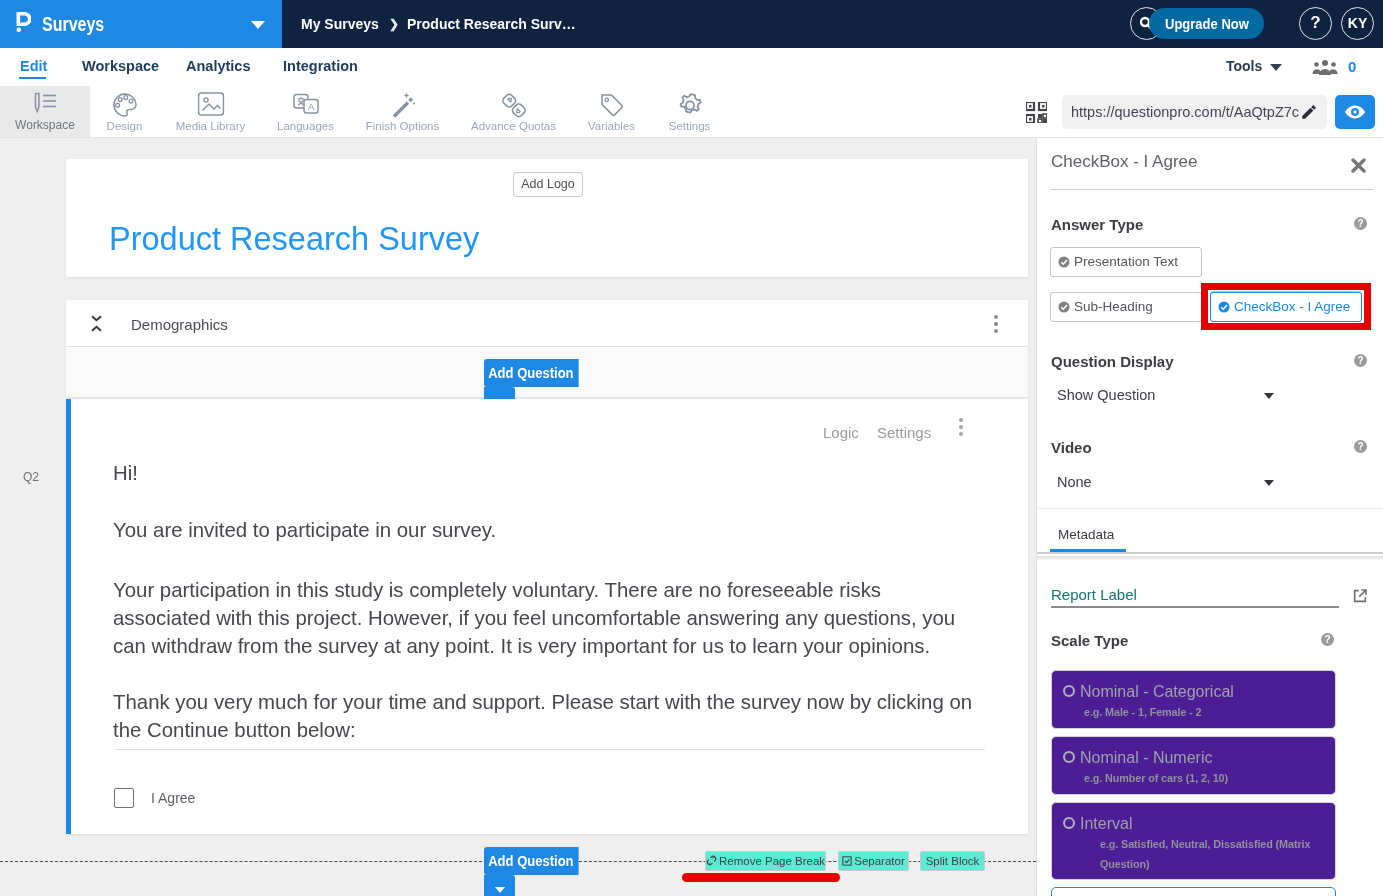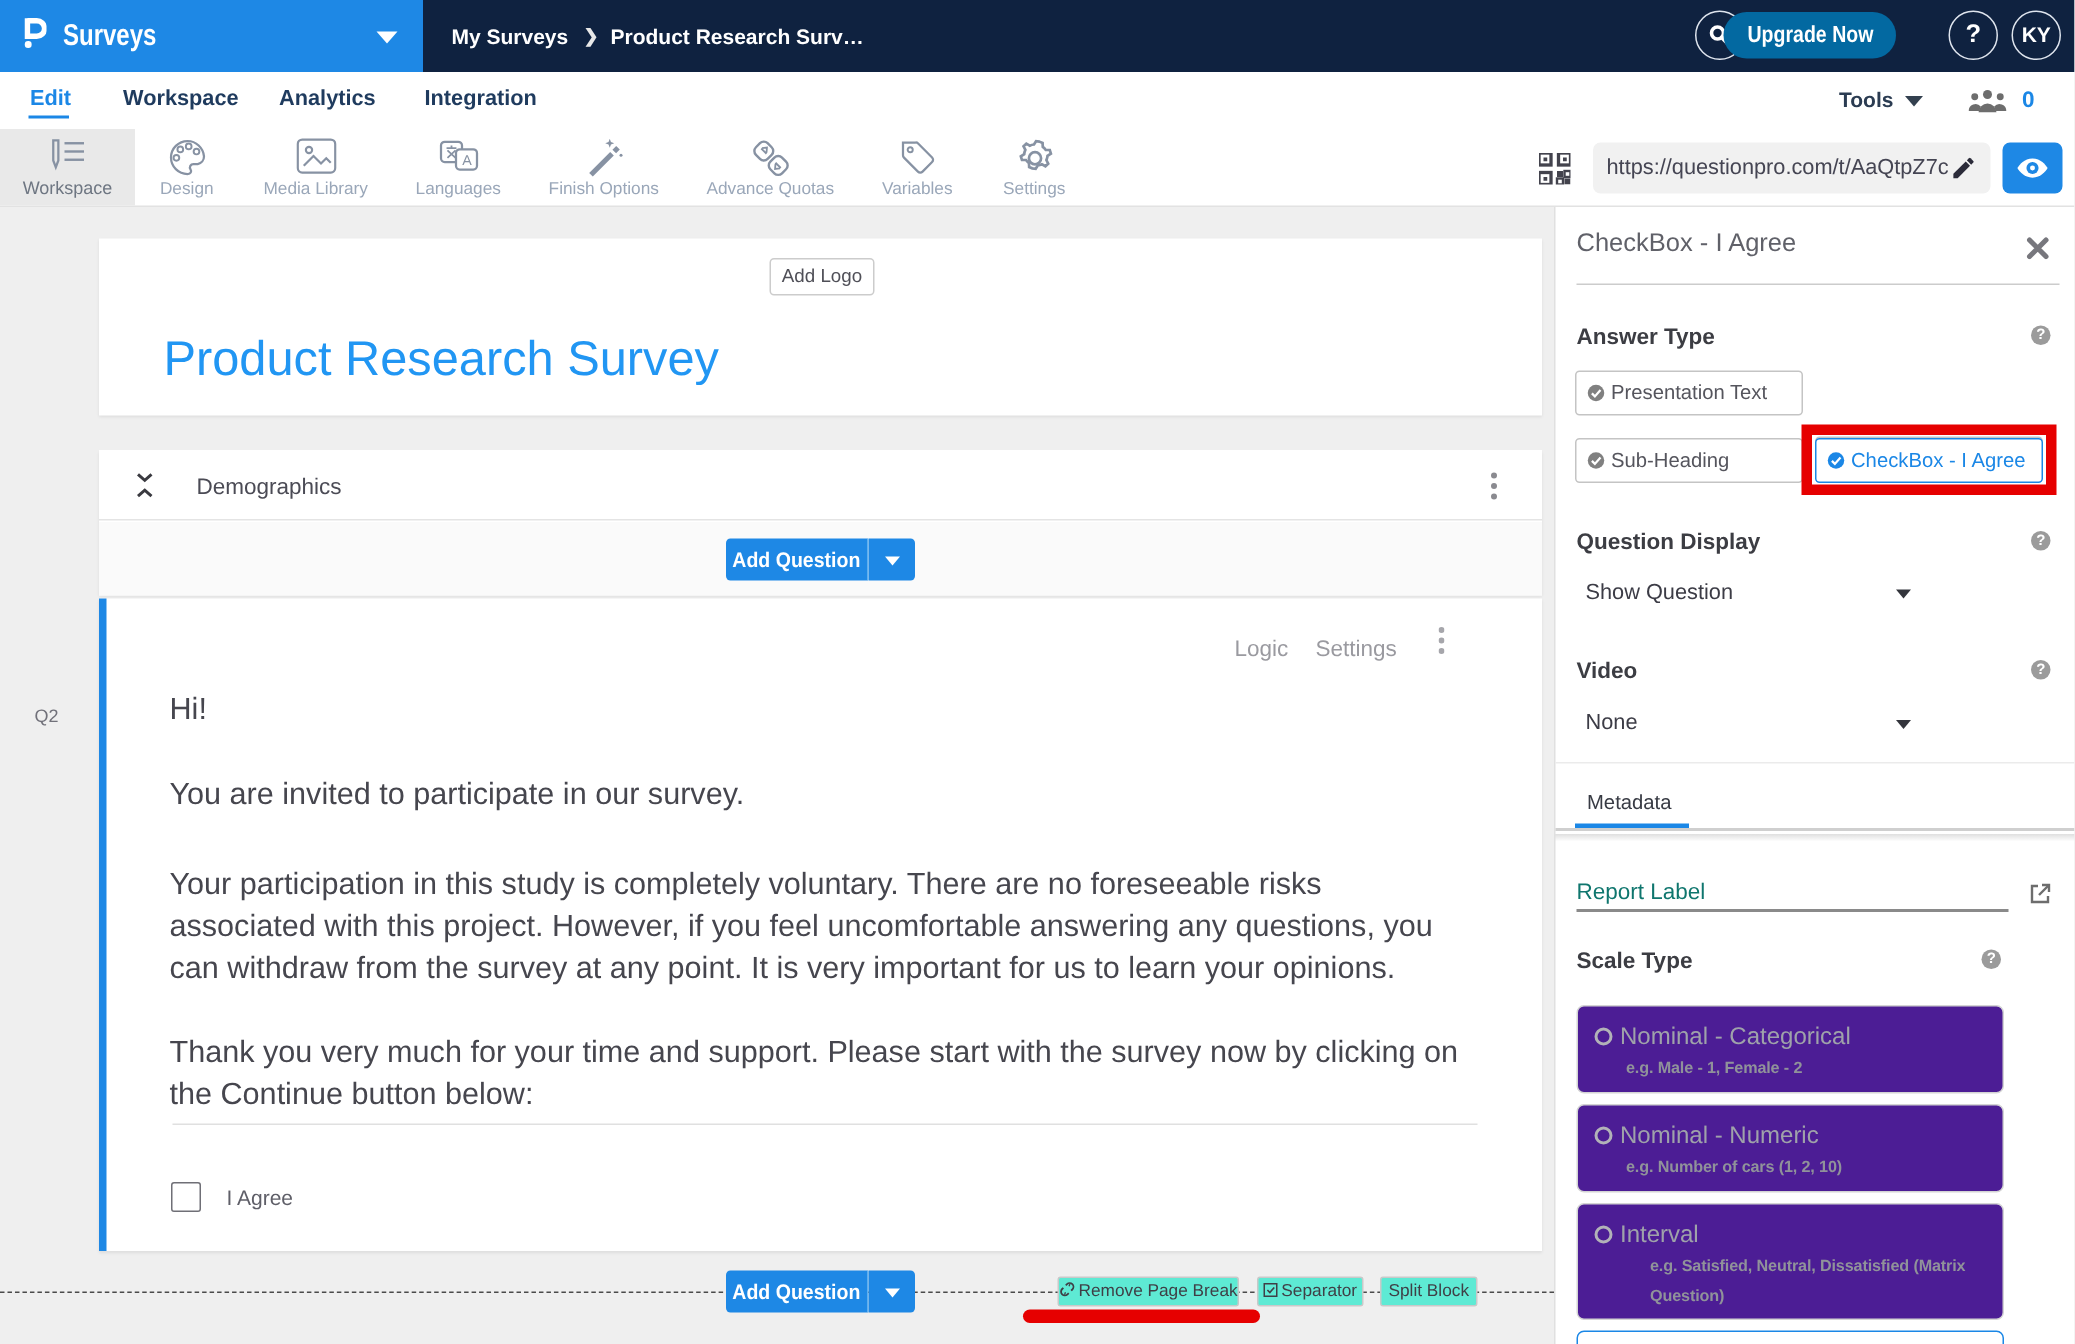--- a/index.html
+++ b/index.html
@@ -56,21 +56,21 @@
 #card3 { top:261px; height:435px; border-left:5px solid #1e88e5; }
 #q2lbl { position:absolute; left:23px; top:332px; font-size:12px; color:#71717a; }
 .qact { position:absolute; top:25px; font-size:15px; color:#9a9aa0; }
 .para { position:absolute; left:42px; font-size:20.4px; color:#46464e; line-height:28px; }
 #qdivider { position:absolute; left:44px; top:350px; width:870px; height:1px; background:#e0e0e0; }
 #ckbox { position:absolute; left:43px; top:389px; width:20px; height:20px; border:1.5px solid #6f6f76; border-radius:2px; background:#fff; }
 #cklbl { position:absolute; left:80px; top:391px; font-size:14px; color:#5f5f68; }
 
 
 #dashline { position:absolute; left:0; top:723px; width:1036px; border-top:1.5px dashed #4a4a4a; }
-.addq { position:absolute; display:flex; }
+.addq { position:absolute; display:flex;flex-direction:column; }
 .addq .main { width:95px; height:28px; background:#1e88e5; border-radius:3px 0 0 3px; color:#fff; font-size:14px; font-weight:700; text-align:center; line-height:28px; border-right:1px solid #5eb0f0; }
 .addq .main span { display:inline-block; transform:scaleX(0.93); }
 .addq .dd { width:31px; height:28px; background:#1e88e5; border-radius:0 3px 3px 0; position:relative; }
 .addq .dd:after { content:""; position:absolute; left:11px; top:12px; border-left:5px solid transparent; border-right:5px solid transparent; border-top:6px solid #fff; }
 .minibtn { position:absolute; top:713px; height:20px; background:#5eead4; border:1px solid #c9c9c9; border-radius:2px; font-size:11.5px; color:#3f3f46; line-height:18px; text-align:center; white-space:nowrap; }
 #redbar { position:absolute; left:682px; top:735px; width:158px; height:9px; background:#e60000; border-radius:5px; }
 
 
 #panel { position:absolute; left:1036px; top:138px; width:347px; height:758px; background:#fff; border-left:1px solid #e0e0e0; }
 #panel .ptitle { position:absolute; left:14px; top:14px; font-size:17px; color:#606169; }

